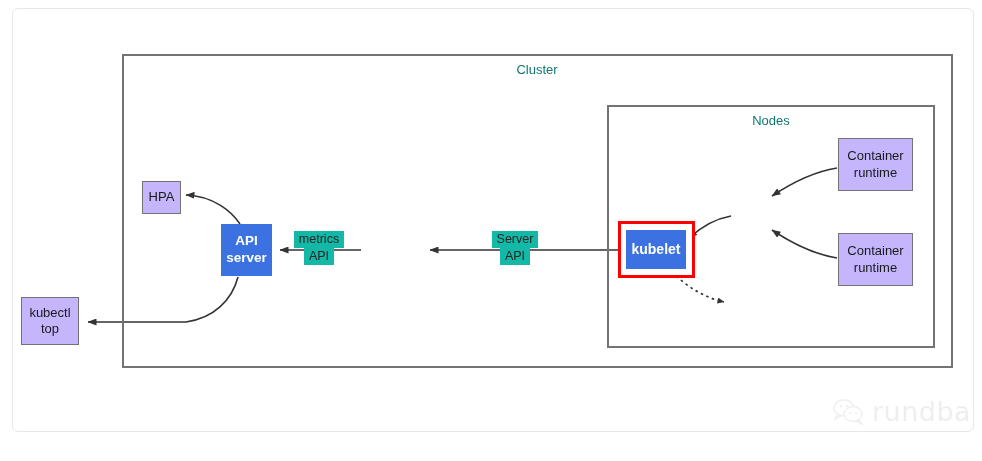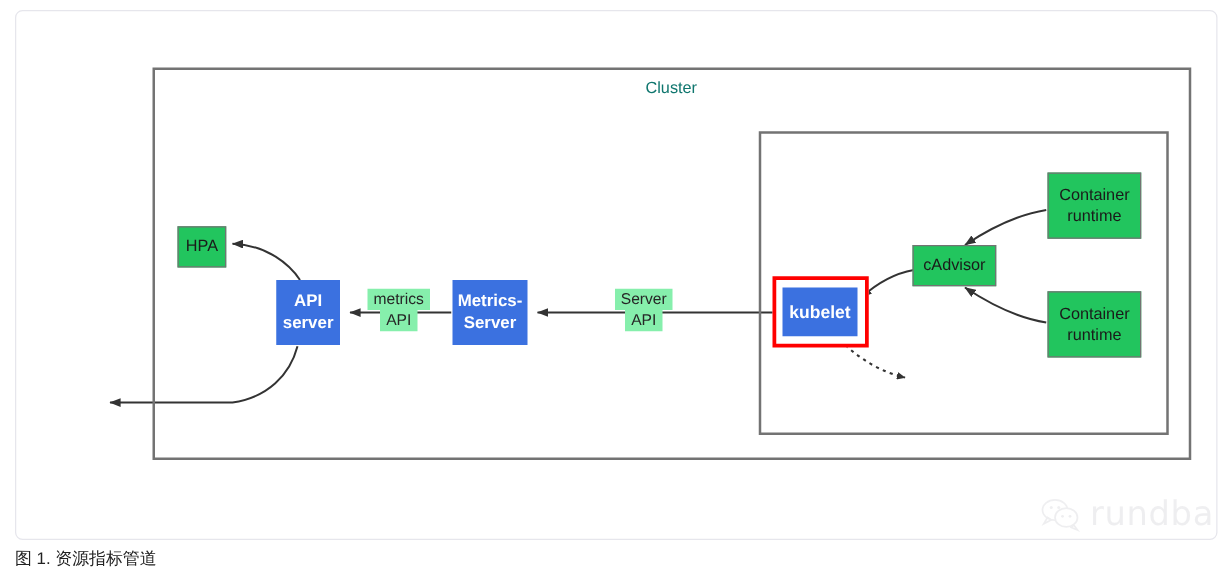--- a/index.html
+++ b/index.html
@@ -65,21 +65,21 @@
     display: flex;
     flex-direction: column;
     align-items: center;
     justify-content: center;
     text-align: center;
     line-height: 1.25;
     white-space: nowrap;
   }
   .node.plain {
     border: 1.6px solid #737373;
-    background: #22c55e;
+    background: #c4b5fd;
     color: #1a1a1a;
     font-size: 13px;
   }
   .node.filled {
     background: #3b71e0;
     color: #ffffff;
     font-size: 13.5px;
     font-weight: 700;
     border: none;
   }
@@ -96,21 +96,21 @@
   
   .edge-label {
     position: absolute;
     font-size: 12.5px;
     color: #262626;
     text-align: center;
     line-height: 1.35;
     white-space: nowrap;
   }
   .edge-label span {
-    background: #86efac;
+    background: #14b8a6;
     padding: 0 5px;
     display: inline-block;
   }
   
   .caption {
     position: absolute;
     left: 12px;
     top: 438px;
     font-size: 13.5px;
     color: #222222;
@@ -166,44 +166,42 @@
 
       <path d="M 837 258 C 812 254, 790 242, 772 230" fill="none" stroke="#333333" stroke-width="1.6" marker-end="url(#arrowhead)"></path>
 
       <path d="M 672 272 C 688 288, 706 298, 724 302" fill="none" stroke="#333333" stroke-width="1.7" stroke-dasharray="2.5 3.5" marker-end="url(#arrowhead-dot)"></path>
     </svg>
 
     <div class="group-box" style="left:122px; top:54px; width:831px; height:314px;"></div>
     <div class="group-label" style="left:462px; top:62px; width:150px;">Cluster</div>
 
     <div class="group-box" style="left:607px; top:105px; width:328px; height:243px;"></div>
+    <div class="group-label" style="left:696px; top:113px; width:150px;">Nodes</div>
 
     <div class="node plain" style="left:142px; top:181px; width:39px; height:33px;text-align:right;">
       <span>HPA</span>
     </div>
 
+    <div class="node plain" style="left:21px; top:297px; width:58px; height:48px;">
+      <span>kubectl</span>
+      <span>top</span>
+    </div>
 
     <div class="node filled" style="left:221px; top:224px; width:51px; height:52px;">
       <span>API</span>
       <span>server</span>
     </div>
 
-    <div class="node filled" style="left:362px; top:224px; width:60px; height:52px;">
-      <span>Metrics-</span>
-      <span>Server</span>
-    </div>
 
     <div class="highlight-wrap" style="left:618px; top:221px; width:77px; height:57px;"></div>
     <div class="node filled small" style="left:626px; top:230px; width:60px; height:39px;">
       <span>kubelet</span>
     </div>
 
-    <div class="node plain" style="left:730px; top:196px; width:67px; height:33px;">
-      <span>cAdvisor</span>
-    </div>
 
 
     <div class="node plain" style="left:838px; top:138px; width:75px; height:53px;">
       <span>Container</span>
       <span>runtime</span>
     </div>
 
     <div class="node plain" style="left:838px; top:233px; width:75px; height:53px;">
       <span>Container</span>
       <span>runtime</span>
@@ -228,15 +226,14 @@
       <circle cx="9" cy="8" r="1.2" fill="#d9d9dd"></circle>
       <circle cx="15" cy="8" r="1.2" fill="#d9d9dd"></circle>
       <ellipse cx="21" cy="16" rx="9" ry="7.5" fill="#ffffff" stroke="#d9d9dd" stroke-width="1.4"></ellipse>
       <path d="M 27 22 L 30 26 L 25 24 Z" fill="#ffffff" stroke="#d9d9dd" stroke-width="1.4"></path>
       <circle cx="18" cy="15" r="1.1" fill="#d9d9dd"></circle>
       <circle cx="24" cy="15" r="1.1" fill="#d9d9dd"></circle>
     </svg>
     <span class="wm-text">rundba</span>
   </div>
 
-  <div class="caption">图 1. 资源指标管道</div>
 
 </div>
 
 </body></html>

